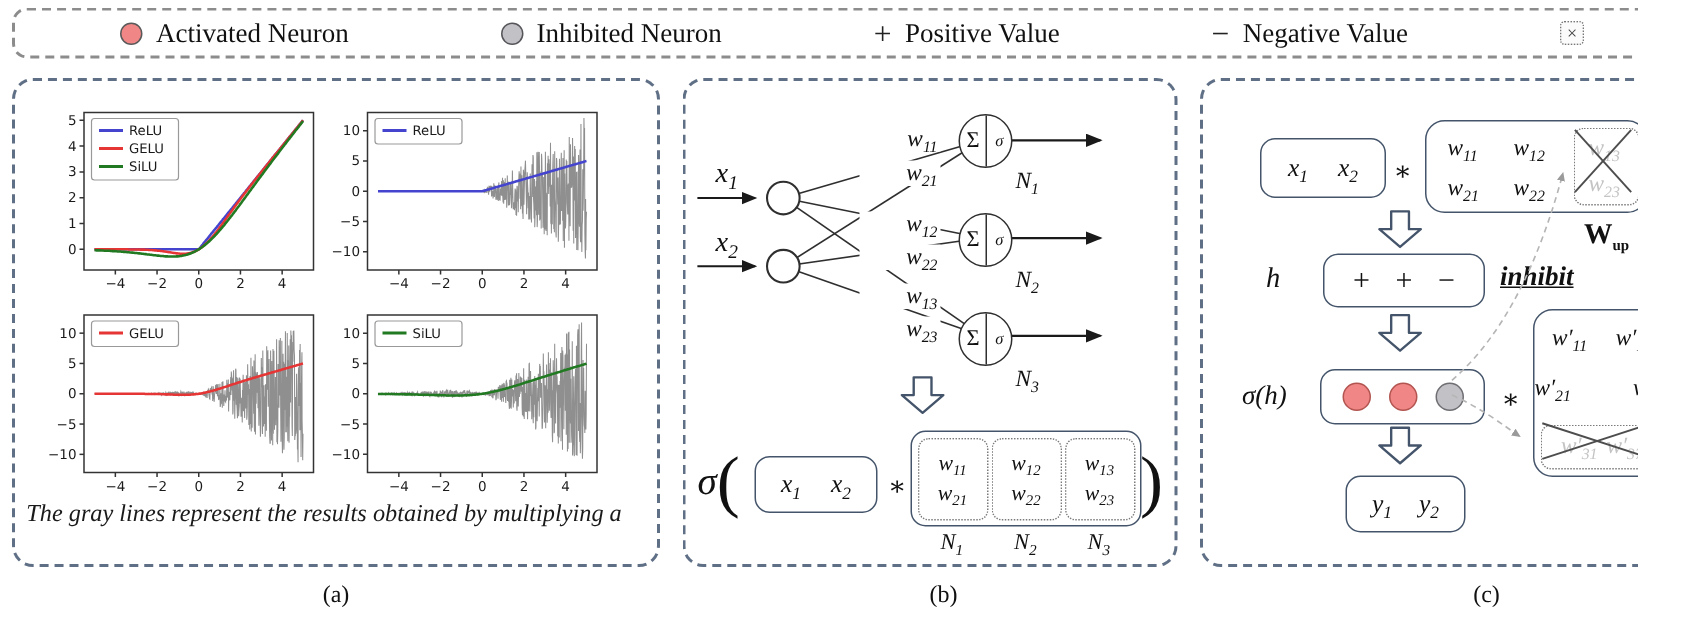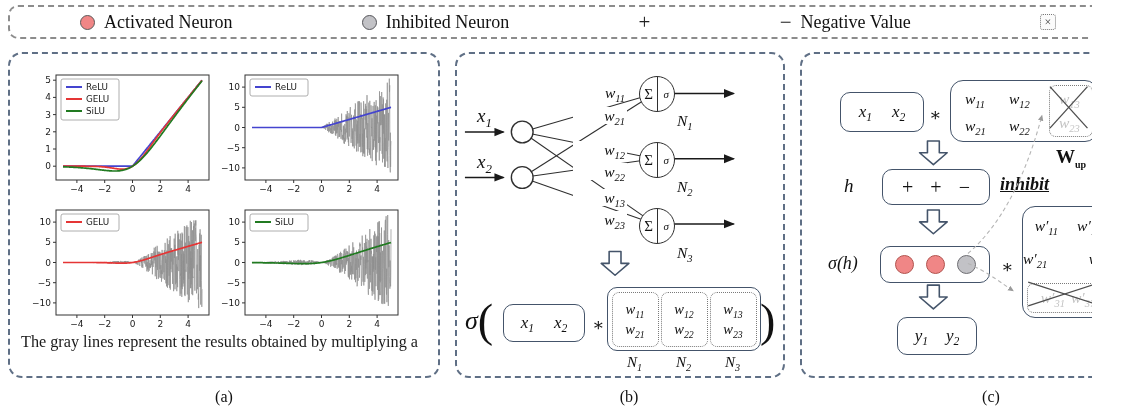--- a/index.html
+++ b/index.html
@@ -16,21 +16,21 @@
   .sym{font-size:21px;line-height:1;color:#222;}
   .xbox{width:16px;height:16px;border:1.2px dotted #777;background:#fbfbfb;border-radius:3px;
         display:flex;align-items:center;justify-content:center;font-size:12px;color:#444;box-sizing:border-box;}
   
   .panel{position:absolute;top:52px;height:326px;border:2px dashed #5f6f85;border-radius:14px;
          box-sizing:border-box;background:#fff;}
   .panel-a{left:8px;width:432px;}
   .panel-b{left:455px;width:330px;}
   .panel-c{left:800px;width:328px;}
   .plot{position:absolute;}
-  .caption{position:absolute;left:4px;right:20px;top:278px;text-align:right;
+  .caption{position:absolute;left:4px;right:20px;top:278px;text-align:center;font-style:italic;
            font-size:16.2px;line-height:1.3;color:#1a1a1a;}
   .panel-tag{position:absolute;top:388px;width:120px;text-align:center;font-size:16px;color:#111;}
   
   .overlay{position:absolute;left:0;top:0;width:100%;height:100%;pointer-events:none;}
   .panel-b .overlay{z-index:1;}
   .panel-c .overlay{z-index:5;}
   .mathlabel{position:absolute;font-style:italic;font-size:15.5px;line-height:1.1;color:#111;}
   sub{font-size:68%;line-height:0;}
   .wlabel{z-index:2;background:#fff;padding:0 2px;width:50px;text-align:right;}
   .neuron{position:absolute;width:36px;height:36px;border:1.5px solid #2f2f2f;border-radius:50%;
@@ -66,20 +66,21 @@
     <div class="legend-item">
       <span class="dot act"></span>
       <span>Activated Neuron</span>
     </div>
     <div class="legend-item">
       <span class="dot inh"></span>
       <span>Inhibited Neuron</span>
     </div>
     <div class="legend-item">
       <span class="sym">+</span>
+      <span>Positive Value</span>
     </div>
     <div class="legend-item">
       <span class="sym">−</span>
       <span>Negative Value</span>
     </div>
     <div class="legend-item">
       <span class="xbox">×</span>
     </div>
   </div>
 

